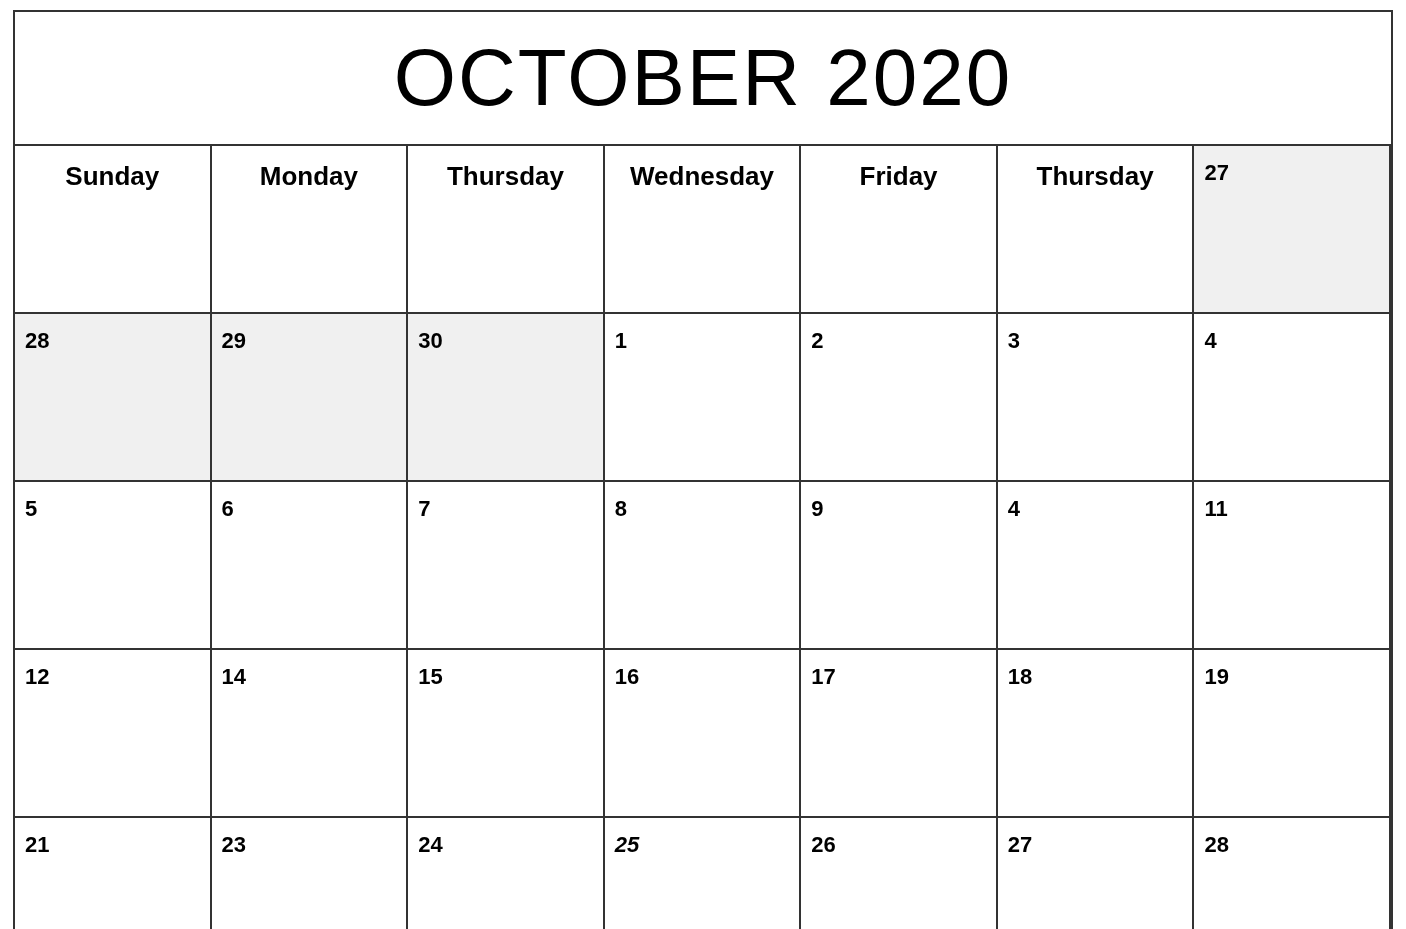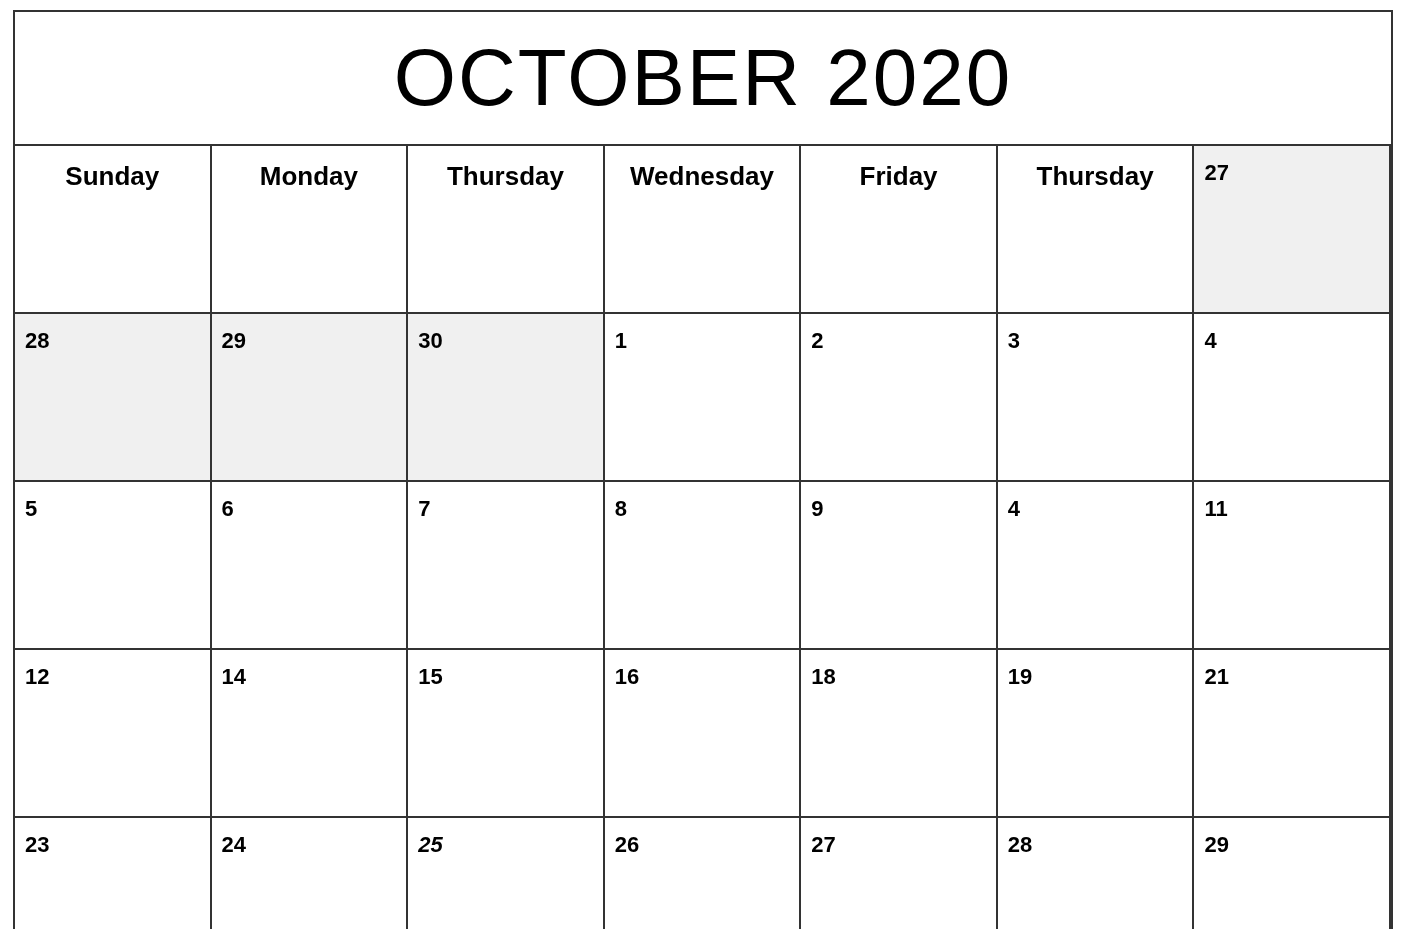--- a/index.html
+++ b/index.html
@@ -142,20 +142,23 @@
       <div class="day-cell">
         <span class="day-number">14</span>
       </div>
       <div class="day-cell">
         <span class="day-number">15</span>
       </div>
       <div class="day-cell">
         <span class="day-number">16</span>
       </div>
       <div class="day-cell">
+        <span class="day-number">17</span>
+      </div>
+      <div class="day-cell">
         <span class="day-number">18</span>
       </div>
       <div class="day-cell">
         <span class="day-number">19</span>
       </div>
       <div class="day-cell">
         <span class="day-number">21</span>
       </div>
       <div class="day-cell">
         <span class="day-number">23</span>

